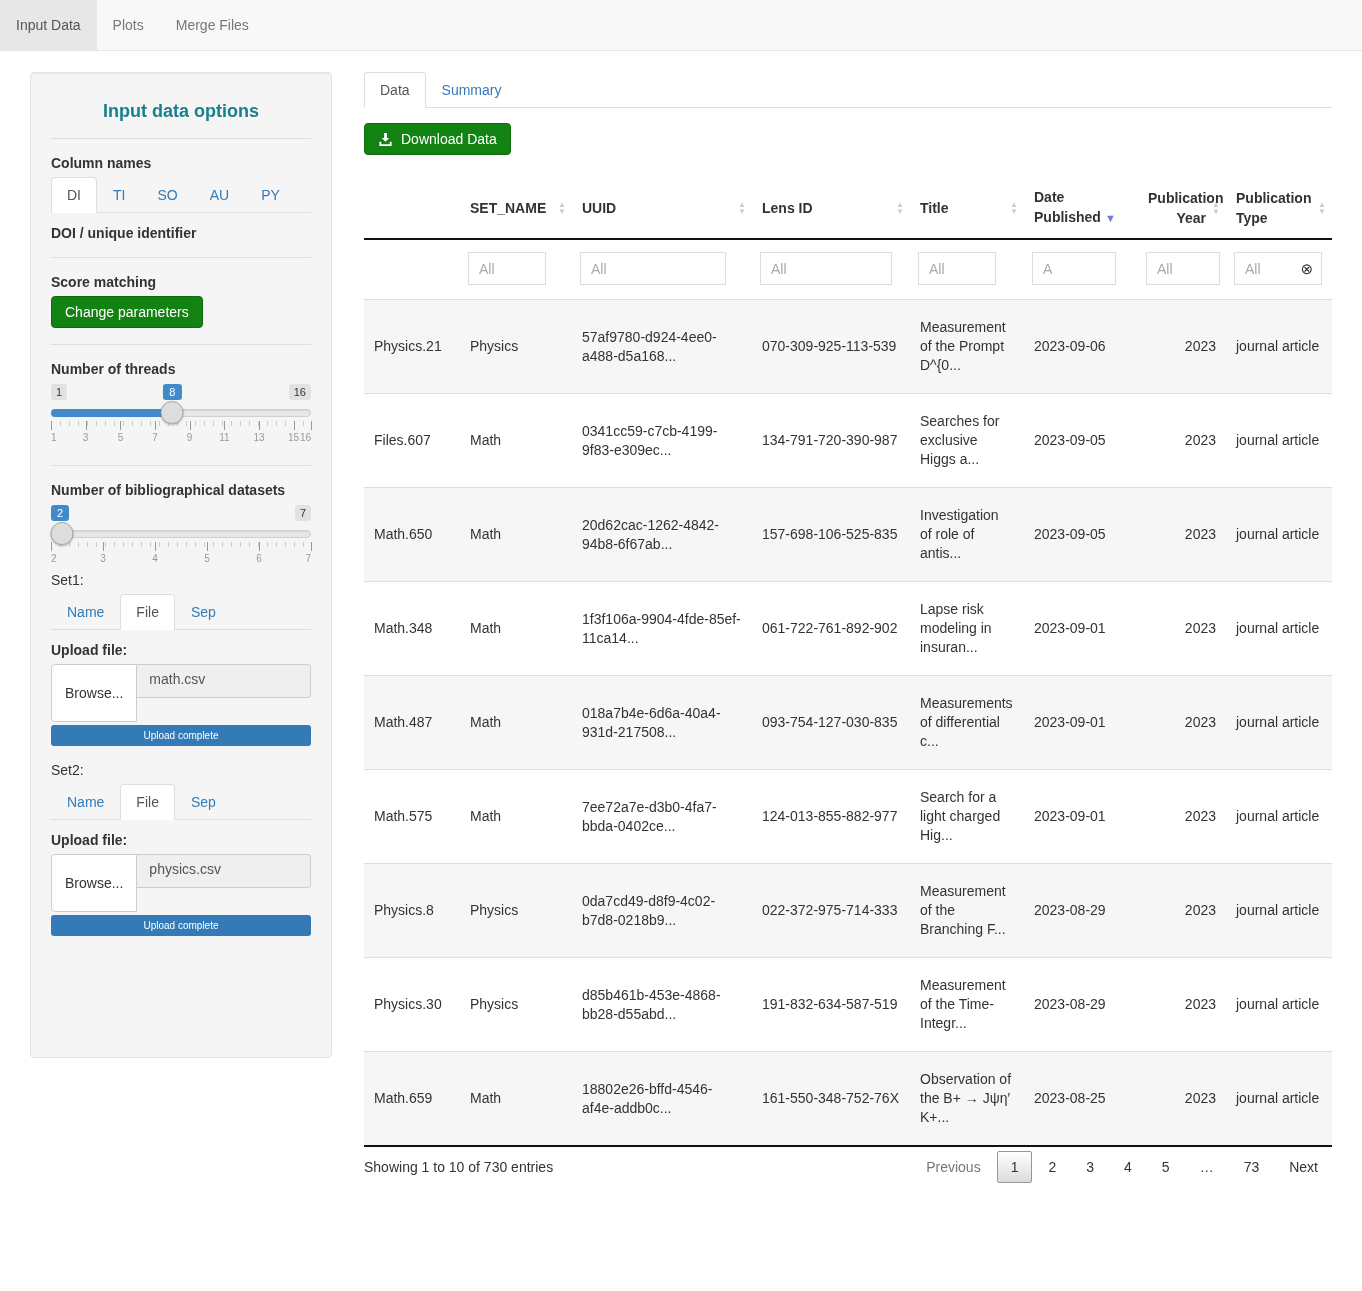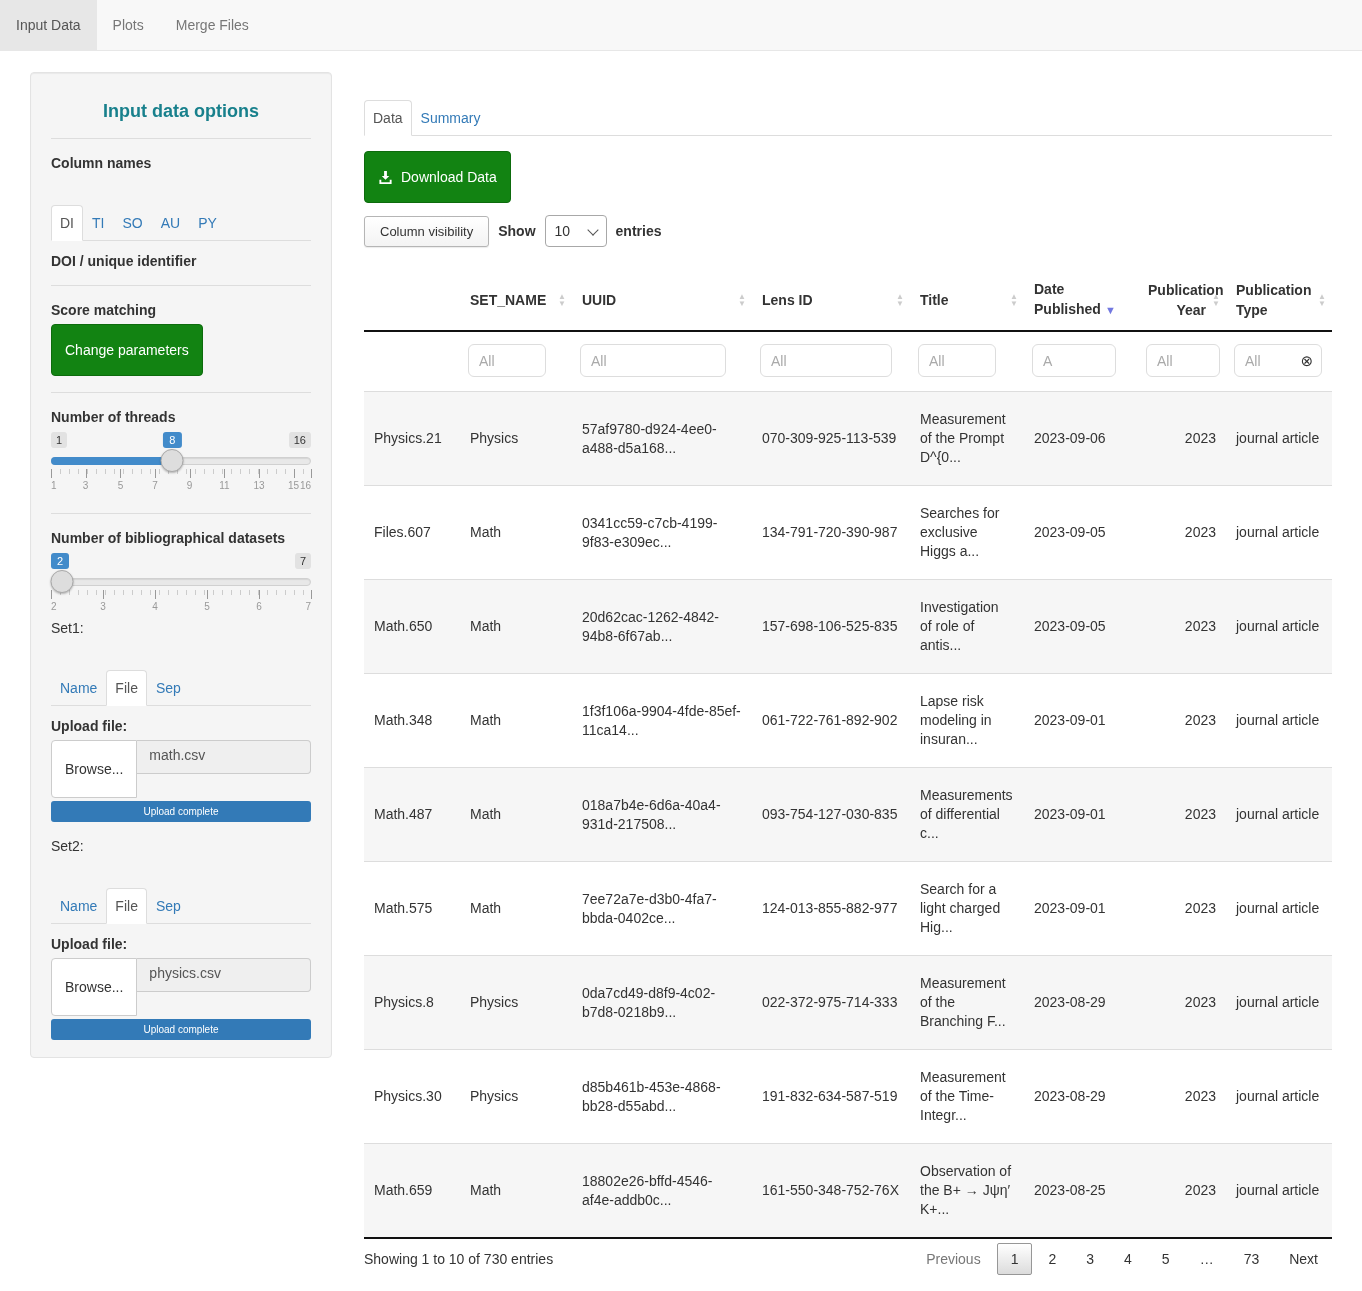--- a/index.html
+++ b/index.html
@@ -16,27 +16,27 @@
   .nav-item.active{background:#e7e7e7;color:#555;}
   
   .sidebar{position:absolute;left:30px;top:72px;width:302px;height:986px;box-sizing:border-box;
     background:#f5f5f5;border:1px solid #e3e3e3;border-radius:4px;padding:18px 20px;
     box-shadow:inset 0 1px 1px rgba(0,0,0,.05);}
   .sidebar-title{color:#18808c;font-size:18px;font-weight:bold;text-align:center;margin:10px 0 16px;}
   .sep{border:none;border-top:1px solid #ddd;margin:16px 0;}
   .lbl{font-weight:bold;display:block;margin:2px 0 6px;color:#333;}
   .lbl-plain{display:block;margin:2px 0 6px;color:#333;}
   .tabs{display:flex;border-bottom:1px solid #ddd;}
-  .tab{padding:9px 8px;color:#337ab7;cursor:pointer;border:1px solid transparent;margin-bottom:-1px;border-radius:4px 4px 0 0;margin-top:28px;}
+  .tab{padding:9px 15px;color:#337ab7;cursor:pointer;border:1px solid transparent;margin-bottom:-1px;border-radius:4px 4px 0 0;}
   .tab.active{background:#fff;border-color:#ddd #ddd #fff;color:#555;}
   .tab-body{padding-top:10px;}
   .text-input{width:100%;box-sizing:border-box;height:34px;padding:6px 12px;border:1px solid #ccc;
     border-radius:4px;color:#555;font-size:14px;background:#fff;font-family:"Liberation Sans",sans-serif;}
   .btn-green{background:#128312;color:#fff;border:1px solid #0d6b0d;border-radius:4px;
-    padding:17px 13px;font-size:14px;cursor:pointer;font-family:"Liberation Sans",sans-serif;}
+    padding:7px 13px;font-size:14px;cursor:pointer;font-family:"Liberation Sans",sans-serif;}
   
   .slider{position:relative;height:66px;margin-top:4px;}
   .irs-line{position:absolute;top:26px;left:0;right:0;height:8px;background:#e8e8e8;border:1px solid #d0d0d0;
     border-radius:5px;box-shadow:inset 0 1px 1px rgba(0,0,0,.08);box-sizing:border-box;}
   .irs-bar{position:absolute;top:26px;left:0;height:8px;background:#428bca;border-radius:5px 0 0 5px;}
   .irs-handle{position:absolute;top:18px;width:23px;height:23px;border-radius:50%;background:#ddd;
     border:1px solid #a9a9a9;box-shadow:0 1px 2px rgba(0,0,0,.25);transform:translateX(-50%);cursor:pointer;box-sizing:border-box;}
   .irs-minmax{position:absolute;top:1px;font-size:11px;line-height:14px;padding:1px 5px;background:#e2e2e2;
     border-radius:3px;color:#333;}
   .irs-value{position:absolute;top:1px;font-size:11px;line-height:14px;padding:1px 6px;background:#428bca;
@@ -71,21 +71,21 @@
     transform:rotate(45deg);margin-top:-3px;}
   
   table.dt{margin-top:22px;width:968px;border-collapse:collapse;table-layout:fixed;}
   tr.head th{padding:10px;text-align:left;vertical-align:middle;font-weight:bold;position:relative;
     border-bottom:2px solid #111;line-height:20px;cursor:pointer;}
   tr.head th.col-year{text-align:right;padding-right:20px;}
   .sorts{position:absolute;right:6px;top:50%;transform:translateY(-50%);display:flex;flex-direction:column;
     font-size:8px;line-height:7px;color:#ccc;}
   .sort-desc{color:#7278e0;font-size:11px;margin-left:4px;}
   tr.filters td{padding:12px 8px 14px 8px;}
-  .filter-input{height:33px;box-sizing:border-box;border:1px solid #ddd;border-radius:6px;padding:6px 10px;
+  .filter-input{height:33px;box-sizing:border-box;border:1px solid #ddd;border-radius:0;padding:6px 10px;
     font-size:14px;color:#555;background:#fff;font-family:"Liberation Sans",sans-serif;}
   .filter-input::placeholder{color:#aaa;}
   .fw1{width:78px;} .fw2{width:146px;} .fw3{width:132px;} .fw4{width:78px;} .fw5{width:84px;} .fw6{width:74px;} .fw7{width:88px;padding-right:26px;}
   .filter-wrap{position:relative;display:inline-block;}
   .clear-icon{position:absolute;right:9px;top:50%;transform:translateY(-50%);font-size:15px;color:#333;cursor:pointer;}
   tbody.dt-body td{padding:18px 10px;border-top:1px solid #ddd;vertical-align:middle;line-height:19px;
     word-wrap:break-word;overflow-wrap:break-word;color:#333;}
   tbody.dt-body tr:nth-child(odd) td{background:#f6f6f6;}
   tbody.dt-body tr:last-child td{border-bottom:2px solid #111;}
   td.cell-year{text-align:right;}
@@ -219,29 +219,20 @@
   <button class="btn-green dl-btn">
     <span class="dl-icon">
       <svg viewBox="0 0 16 16" width="15" height="15">
           <path fill="#fff" d="M6.5 1h3v5.5H12L8 10.5 4 6.5h2.5z"></path>
           <path fill="#fff" d="M1.5 10.5h2v2.5h9v-2.5h2V15h-13z"></path>
         </svg>
     </span>
     <span>Download Data</span>
   </button>
 
-  <div class="controls">
-    <button class="btn-colvis">Column visibility</button>
-    <span class="bold">Show</span>
-    <div class="select">
-      <span>10</span>
-      <span class="chevron"></span>
-    </div>
-    <span class="bold">entries</span>
-  </div>
 
   <table class="dt">
     <colgroup>
       <col style="width:96px">
         <col style="width:112px">
         <col style="width:180px">
         <col style="width:158px">
       <col style="width:114px">
         <col style="width:114px">
         <col style="width:88px">

